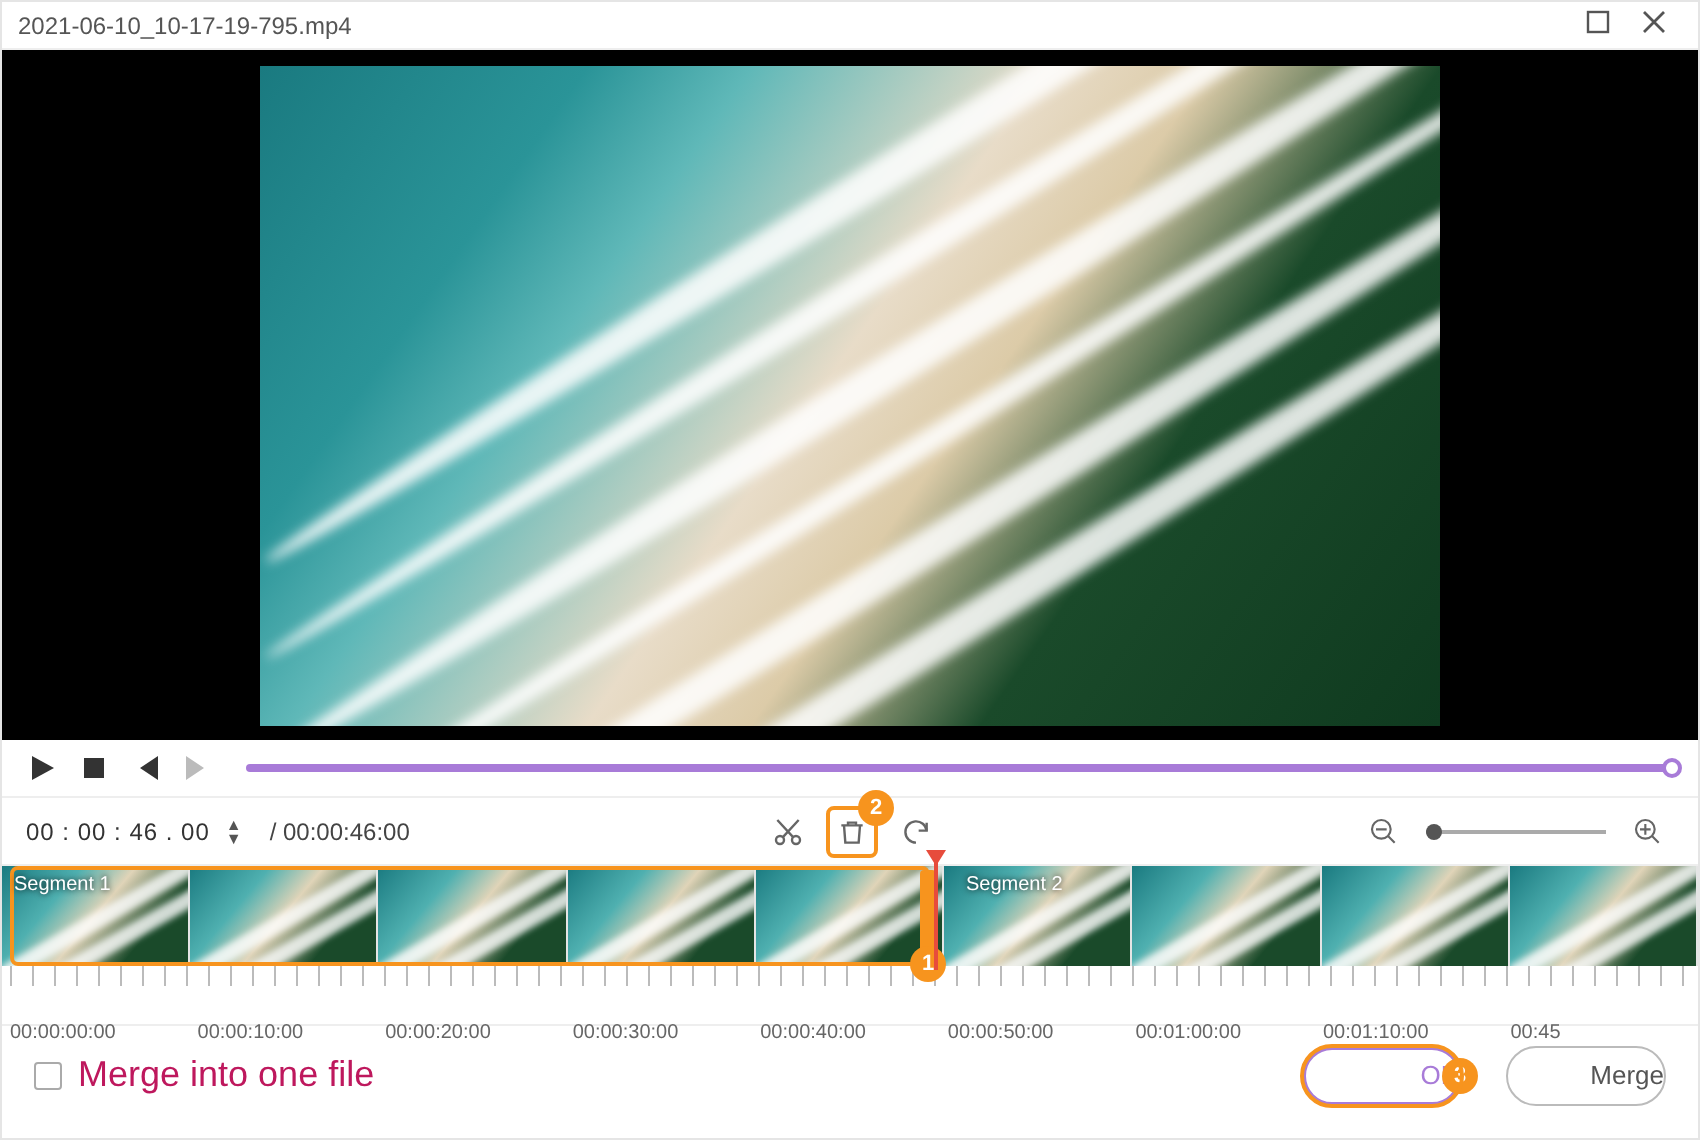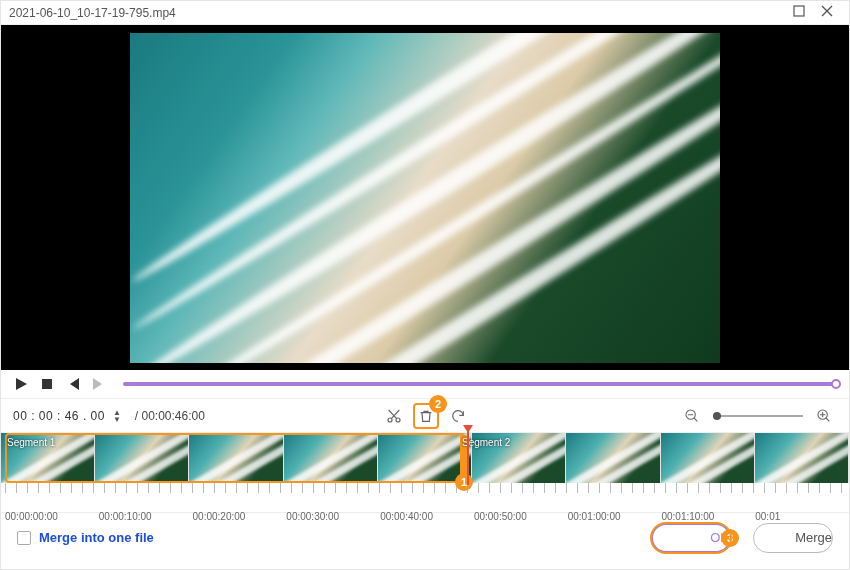--- a/index.html
+++ b/index.html
@@ -29,33 +29,33 @@
   .zoom { display:flex; align-items:center; gap:8px; margin-left: auto; }
   .zoom-track { width:90px; height:2px; background:#aaa; position:relative; }
   .zoom-track::before { content:""; position:absolute; left:0; top:-3px; width:8px; height:8px; background:#555; border-radius:50%; }
   .timeline { height: 80px; position:relative; border-top:1px solid #eee; }
   .thumbs { height:50px; display:flex; position:relative; }
   .thumb { flex:1; position:relative; overflow:hidden; border-right:1px solid rgba(0,0,0,0.1); }
   .thumb .mini { position:absolute; inset:0; background: linear-gradient(130deg, #1a7a80 0%, #4fb0b0 30%, #e0d4b8 50%, #1a4a2a 75%); }
   .thumb .mw { position:absolute; width:180%; height:8px; background:rgba(255,255,255,0.8); filter:blur(1.5px); transform:rotate(-30deg); }
   .seglabel { position:absolute; top:4px; font-size:10px; color:#fff; text-shadow:0 0 3px #000; z-index:3; padding:0 4px; }
   .seg1 { left:2px; }
-  .seg2 { left:457px; }
+  .seg2 { left:478px; }
   .selection { position:absolute; top:0; left:4px; width:460px; height:50px; border:2px solid #f7941e; border-radius:4px; z-index:2; pointer-events:none; }
   .selection .handle { position:absolute; right:-5px; top:0; bottom:0; width:8px; background:#f7941e; border-radius:2px; }
   .selection .hbadge { position:absolute; right:-10px; bottom:-10px; width:18px; height:18px; background:#f7941e; color:#fff; border-radius:50%; font-size:11px; font-weight:bold; display:flex; align-items:center; justify-content:center; }
   .playhead { position:absolute; left:466px; top:-4px; width:2px; height:56px; background:#e74c3c; z-index:4; }
   .playhead::before { content:""; position:absolute; top:-4px; left:-4px; width:10px; height:8px; background:#e74c3c; clip-path: polygon(0 0, 100% 0, 50% 100%); }
   .ruler { height:30px; position:relative; font-size:10px; color:#666; }
   .ruler .ticks { position:absolute; top:0; left:4px; right:4px; height:10px; background: repeating-linear-gradient(to right, #bbb 0 1px, transparent 1px 11px); }
   .ruler .labels { position:absolute; top:28px; left:4px; right:0; display:flex; }
   .ruler .labels span { width:102px; }
   .footer { height: 50px; display:flex; align-items:center; padding: 0 16px; border-top:1px solid #eee; gap:8px; }
   .checkbox { width:14px; height:14px; border:1px solid #aaa; border-radius:2px; cursor:pointer; }
-  .merge-label { font-size:13px; color:#1d4ed8;font-weight:bold; }
+  .merge-label { font-size:18px; color:#be185d; }
   .footer .spacer { flex:1; }
   .btn { width:80px; height:30px; border-radius:15px; font-size:13px; display:flex; align-items:center; justify-content:flex-end; cursor:pointer; }
   .btn.ok { border:2px solid #a87bd8; color:#a87bd8; position:relative; }
   .btn.ok::after { content:""; position:absolute; inset:-3px; border:2px solid #f7941e; border-radius:18px; }
   .btn.ok .obadge { position:absolute; right:-10px; top:50%; transform:translateY(-50%); width:18px; height:18px; background:#f7941e; color:#fff; border-radius:50%; font-size:11px; font-weight:bold; display:flex; align-items:center; justify-content:center; }
   .btn.cancel { border:1px solid #bbb; color:#555; margin-left:14px; }
   svg { width:16px; height:16px; }
 </style>
 </head>
 <body>
@@ -222,21 +222,21 @@
       <div class="ticks"></div>
       <div class="labels">
         <span>00:00:00:00</span>
         <span>00:00:10:00</span>
         <span>00:00:20:00</span>
         <span>00:00:30:00</span>
         <span>00:00:40:00</span>
         <span>00:00:50:00</span>
         <span>00:01:00:00</span>
         <span>00:01:10:00</span>
-        <span>00:01</span>
+        <span>00:45</span>
       </div>
     </div>
   </div>
 
   <div class="footer">
     <div class="checkbox"></div>
     <span class="merge-label">Merge into one file</span>
     <div class="spacer"></div>
     <div class="btn ok">
       <span>OK</span>

